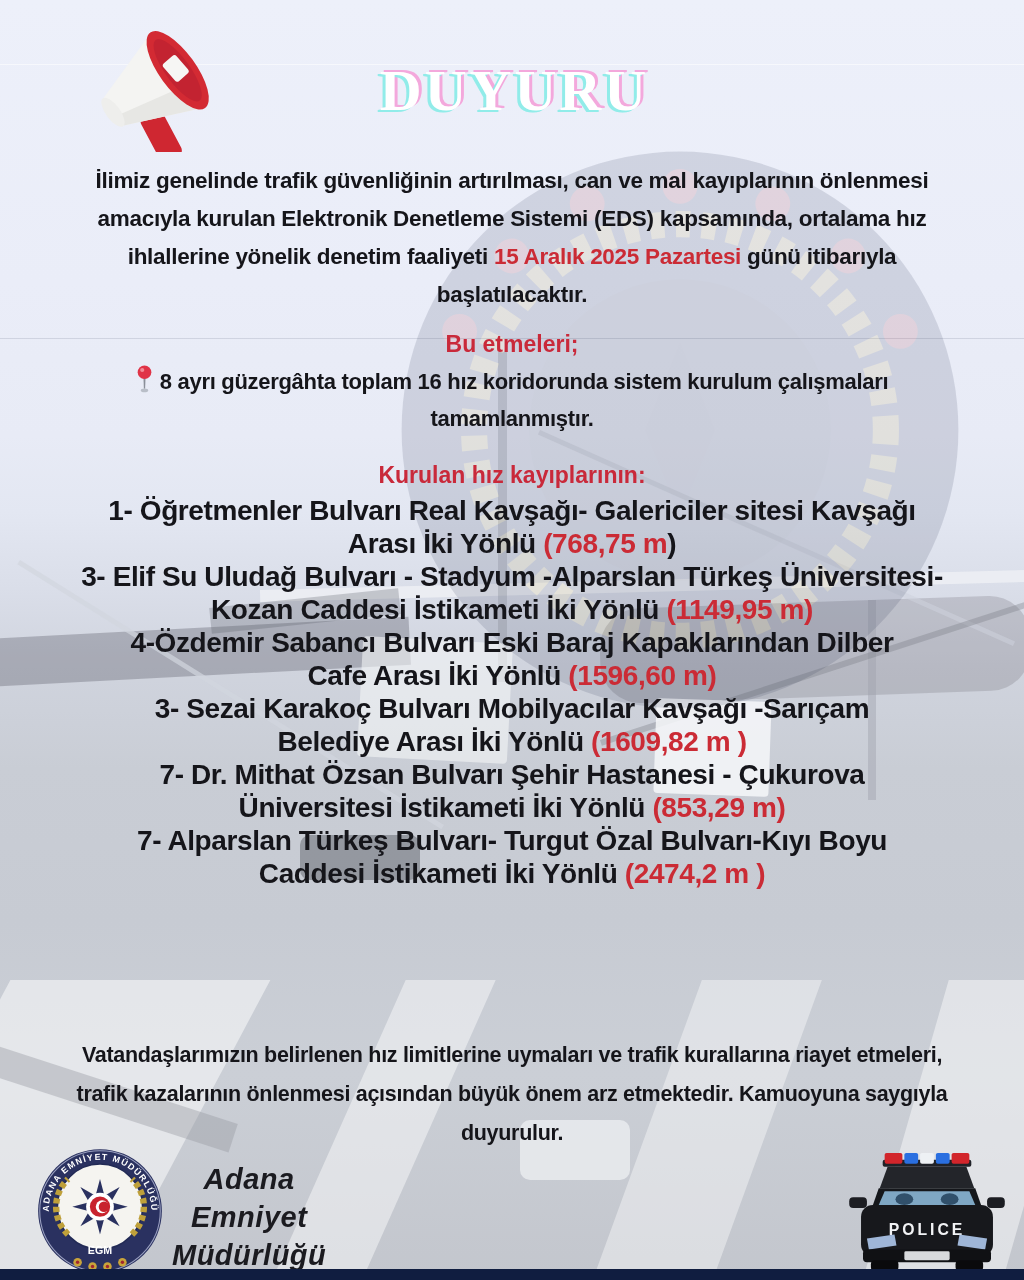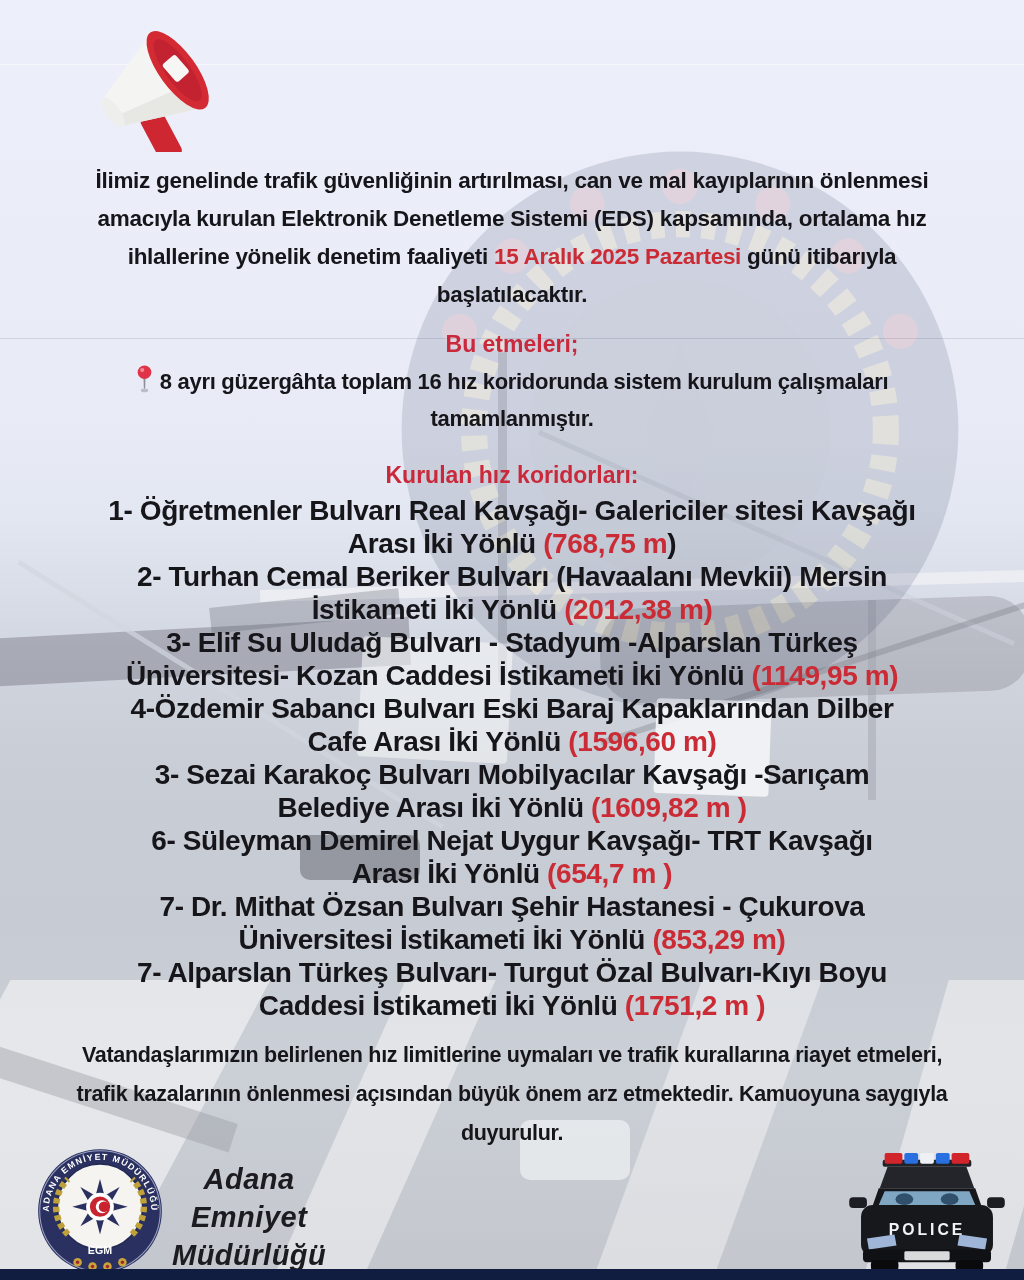--- a/index.html
+++ b/index.html
@@ -92,45 +92,46 @@
       <rect x="34" y="88" width="24" height="52" rx="7" fill="#cf2731" transform="rotate(8 46 112)"></rect>
       <path d="M22,50 L96,26 L96,116 L22,84 Z" fill="#f4f4f2"></path>
       <path d="M22,72 L96,88 L96,116 L22,84 Z" fill="#e7e7e4"></path>
       <ellipse cx="21" cy="67" rx="7" ry="17" fill="#eeeeec"></ellipse>
       <ellipse cx="97" cy="71" rx="18" ry="46" fill="#d32a33"></ellipse>
       <ellipse cx="97" cy="71" rx="12" ry="37" fill="#c32331"></ellipse>
       <rect x="88" y="57" width="17" height="23" rx="3" fill="#f6f6f4" transform="rotate(-5 96 68)"></rect>
     </g>
   </svg>
 
+  <div class="banner">
+    <span class="banner-title">DUYURU</span>
+  </div>
 
   <div class="cblock intro">
     <span>İlimiz genelinde trafik güvenliğinin artırılması, can ve mal kayıplarının önlenmesi amacıyla kurulan Elektronik Denetleme Sistemi (EDS) kapsamında, ortalama hız ihlallerine yönelik denetim faaliyeti </span><span class="red">15 Aralık 2025 Pazartesi</span><span> günü itibarıyla başlatılacaktır.</span>
   </div>
 
   <div class="cblock scope-h">Bu etmeleri;</div>
   <div class="cblock scope-t">
     <svg class="pin" width="17" height="29" viewBox="0 0 16 28">
       <path d="M7,12 L9,12 L8.6,23 L7.4,23 Z" fill="#8a8f99"></path>
       <ellipse cx="8" cy="24.5" rx="3.6" ry="1.7" fill="#b9bec8"></ellipse>
       <circle cx="8" cy="7" r="6.6" fill="#e03347"></circle>
       <circle cx="5.8" cy="4.8" r="2" fill="#f28a96"></circle>
     </svg><span>8 ayrı güzergâhta toplam 16 hız koridorunda sistem kurulum çalışmaları tamamlanmıştır.</span>
   </div>
 
-  <div class="cblock cor-h">Kurulan hız koridorları:</div>
+  <div class="cblock cor-h">Kurulan hız kayıplarının:</div>
   <div class="cblock list">
     <div class="item"><span>1- Öğretmenler Bulvarı Real Kavşağı- Galericiler sitesi Kavşağı Arası İki Yönlü </span><span class="red">(768,75 m</span><span>)</span></div>
-    <div class="item"><span>2- Turhan Cemal Beriker Bulvarı (Havaalanı Mevkii) Mersin İstikameti İki Yönlü </span><span class="red">(2012,38 m)</span><span></span></div>
     <div class="item"><span>3- Elif Su Uludağ Bulvarı - Stadyum -Alparslan Türkeş Üniversitesi- Kozan Caddesi İstikameti İki Yönlü </span><span class="red">(1149,95 m)</span><span></span></div>
     <div class="item"><span>4-Özdemir Sabancı Bulvarı Eski Baraj Kapaklarından Dilber Cafe Arası İki Yönlü </span><span class="red">(1596,60 m)</span><span></span></div>
     <div class="item"><span>3- Sezai Karakoç Bulvarı Mobilyacılar Kavşağı -Sarıçam Belediye Arası İki Yönlü </span><span class="red">(1609,82 m )</span><span></span></div>
-    <div class="item"><span>6- Süleyman Demirel Nejat Uygur Kavşağı- TRT Kavşağı Arası İki Yönlü </span><span class="red">(654,7 m )</span><span></span></div>
     <div class="item"><span>7- Dr. Mithat Özsan Bulvarı Şehir Hastanesi - Çukurova Üniversitesi İstikameti İki Yönlü </span><span class="red">(853,29 m)</span><span></span></div>
-    <div class="item"><span>7- Alparslan Türkeş Bulvarı- Turgut Özal Bulvarı-Kıyı Boyu Caddesi İstikameti İki Yönlü </span><span class="red">(1751,2 m )</span><span></span></div>
+    <div class="item"><span>7- Alparslan Türkeş Bulvarı- Turgut Özal Bulvarı-Kıyı Boyu Caddesi İstikameti İki Yönlü </span><span class="red">(2474,2 m )</span><span></span></div>
   </div>
 
   <div class="cblock footer-t">Vatandaşlarımızın belirlenen hız limitlerine uymaları ve trafik kurallarına riayet etmeleri, trafik kazalarının önlenmesi açısından büyük önem arz etmektedir. Kamuoyuna saygıyla duyurulur.</div>
 
   <svg class="badge" width="128" height="130" viewBox="0 0 120 120">
     <circle cx="60" cy="60" r="58" fill="#2a3160"></circle>
     <circle cx="60" cy="60" r="56.5" fill="none" stroke="#9aa0c0" stroke-width="1"></circle>
     <circle cx="60" cy="56" r="40" fill="#f5f4f0" stroke="#222a55" stroke-width="1.5"></circle>
     <path d="M30,82 A36,36 0 0 1 30,30" stroke="#bfa03a" stroke-width="6" fill="none" stroke-dasharray="5 3"></path>
     <path d="M90,82 A36,36 0 0 0 90,30" stroke="#bfa03a" stroke-width="6" fill="none" stroke-dasharray="5 3"></path>

